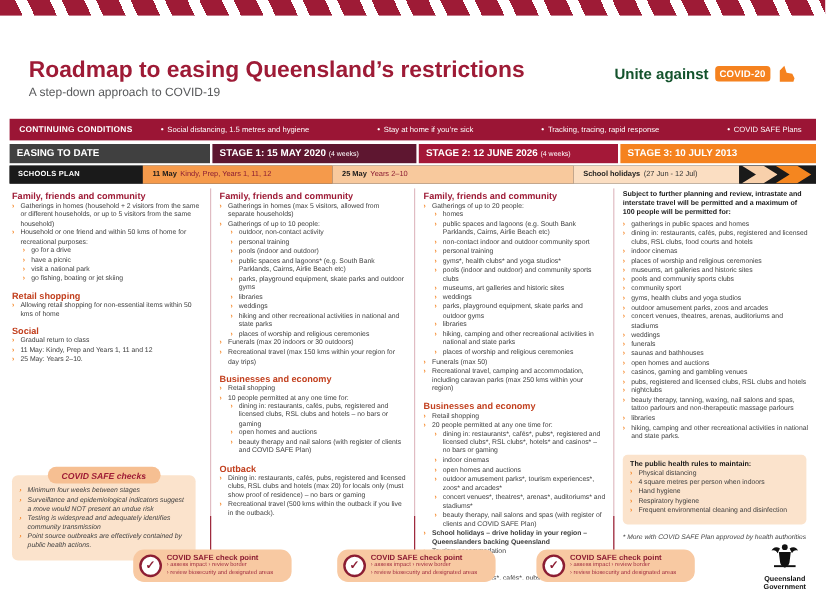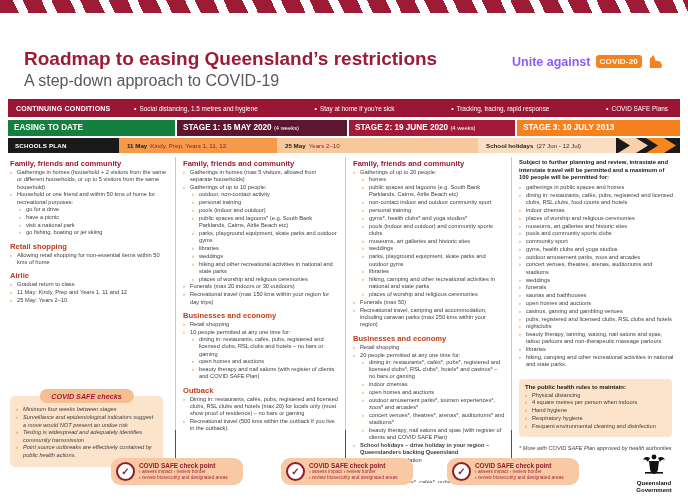--- a/index.html
+++ b/index.html
@@ -5,36 +5,36 @@
   html,body{margin:0;padding:0;background:#fff;}
   body{width:688px;height:498px;font-family:"Liberation Sans",sans-serif;-webkit-font-smoothing:antialiased;}
   .poster{position:relative;width:688px;height:498px;background:#fff;overflow:hidden;}
 
   
   .stripes{height:13px;background:repeating-linear-gradient(65deg,#9e1b36 0 17px,#ffffff 17px 26px);}
 
   
   .header{display:flex;justify-content:space-between;align-items:flex-start;padding:8px 24px 2px 24px;height:46px;margin-top:28px;}
   .title{color:#9e1b36;font-size:19px;font-weight:bold;line-height:1.1;margin:0;}
-  .subtitle{color:#58595b;font-size:16px;margin:2px 0 0;}
+  .subtitle{color:#58595b;font-size:10px;margin:2px 0 0;}
   .unite-wrap{display:flex;align-items:center;gap:5px;margin-top:4px;}
-  .unite{font-size:12.5px;font-weight:bold;color:#8b5cf6;}
+  .unite{font-size:12.5px;font-weight:bold;color:#14532d;}
   .covid-badge{background:#f5821f;color:#fff;font-weight:bold;font-size:8px;padding:2px 4px;border-radius:3px;letter-spacing:.2px;}
 
   
   .conditions{margin:2px 8px 0;background:#9b1535;color:#fff;display:flex;align-items:center;height:18px;padding:0 12px 0 8px;}
   .cond-label{font-weight:bold;font-size:7px;width:118px;flex:none;letter-spacing:.2px;}
   .cond-items{display:flex;flex:1;justify-content:space-between;font-size:6.4px;}
   .cond-item .dot{color:#f294b;margin-right:3px;font-size:7px;}
 
   
   .stage-row{display:grid;grid-template-columns:167px 170px 166px 1fr;gap:2px;margin:3px 8px 0;}
   .stage-cell{height:16px;line-height:16px;color:#fff;font-weight:bold;font-size:8.2px;padding-left:6px;white-space:nowrap;overflow:hidden;}
   .stage-cell .sfx{font-weight:normal;font-size:5.8px;}
-  .st-easing{background:#15803d;}
+  .st-easing{background:#404040;}
   .st-1{background:#5e1630;}
   .st-2{background:#a41838;}
   .st-3{background:#f5821f;}
 
   
   .schools-row{display:flex;margin:2px 8px 0;height:15px;background:#1a1a1a;align-items:stretch;}
   .schools-row>div{display:flex;align-items:center;font-size:6.2px;white-space:nowrap;overflow:hidden;}
   .sp-label{background:#1a1a1a;color:#fff;font-weight:bold;font-size:7px;width:104px;flex:none;padding-left:7px;letter-spacing:.2px;}
   .sp-seg1{background:#f59a4b;width:150px;flex:none;padding-left:8px;}
   .sp-seg2{background:#f8c99d;width:193px;flex:none;padding-left:8px;}
@@ -108,21 +108,21 @@
       <span class="cond-item"><span class="dot">•</span><span>Social distancing, 1.5 metres and hygiene</span></span>
       <span class="cond-item"><span class="dot">•</span><span>Stay at home if you’re sick</span></span>
       <span class="cond-item"><span class="dot">•</span><span>Tracking, tracing, rapid response</span></span>
       <span class="cond-item"><span class="dot">•</span><span>COVID SAFE Plans</span></span>
     </span>
   </div>
 
   <div class="stage-row">
     <div class="stage-cell st-easing"><span>EASING TO DATE</span> <span class="sfx"></span></div>
     <div class="stage-cell st-1"><span>STAGE 1: 15 MAY 2020</span> <span class="sfx">(4 weeks)</span></div>
-    <div class="stage-cell st-2"><span>STAGE 2: 19 JUNE 2020</span> <span class="sfx">(4 weeks)</span></div>
+    <div class="stage-cell st-2"><span>STAGE 2: 12 JUNE 2026</span> <span class="sfx">(4 weeks)</span></div>
     <div class="stage-cell st-3"><span>STAGE 3: 10 JULY 2013</span> <span class="sfx"></span></div>
   </div>
 
   <div class="schools-row">
     <div class="sp-label">SCHOOLS PLAN</div>
     <div class="sp-seg1">
       <span class="sp-date">11 May</span>
         <span class="sp-txt">Kindy, Prep, Years 1, 11, 12</span>
     </div>
     <div class="sp-seg2">
@@ -153,21 +153,21 @@
               </ul></li>
           </ul>
         </div>
         <div class="section">
           <h3>Retail shopping</h3>
           <ul class="blist">
             <li><span class="mk">›</span><span>Allowing retail shopping for non-essential items within 50 kms of home</span></li>
           </ul>
         </div>
         <div class="section">
-          <h3>Airlie</h3>
+          <h3>Social</h3>
           <ul class="blist">
             <li><span class="mk">›</span><span>Gradual return to class</span></li>
             <li><span class="mk">›</span><span>11 May: Kindy, Prep and Years 1, 11 and 12</span></li>
             <li><span class="mk">›</span><span>25 May: Years 2–10.</span></li>
           </ul>
         </div>
         <div class="checks-box mt-auto">
           <div class="checks-pill">COVID SAFE checks</div>
           <ul class="blist">
             <li><span class="mk">›</span><span>Minimum four weeks between stages</span></li>

